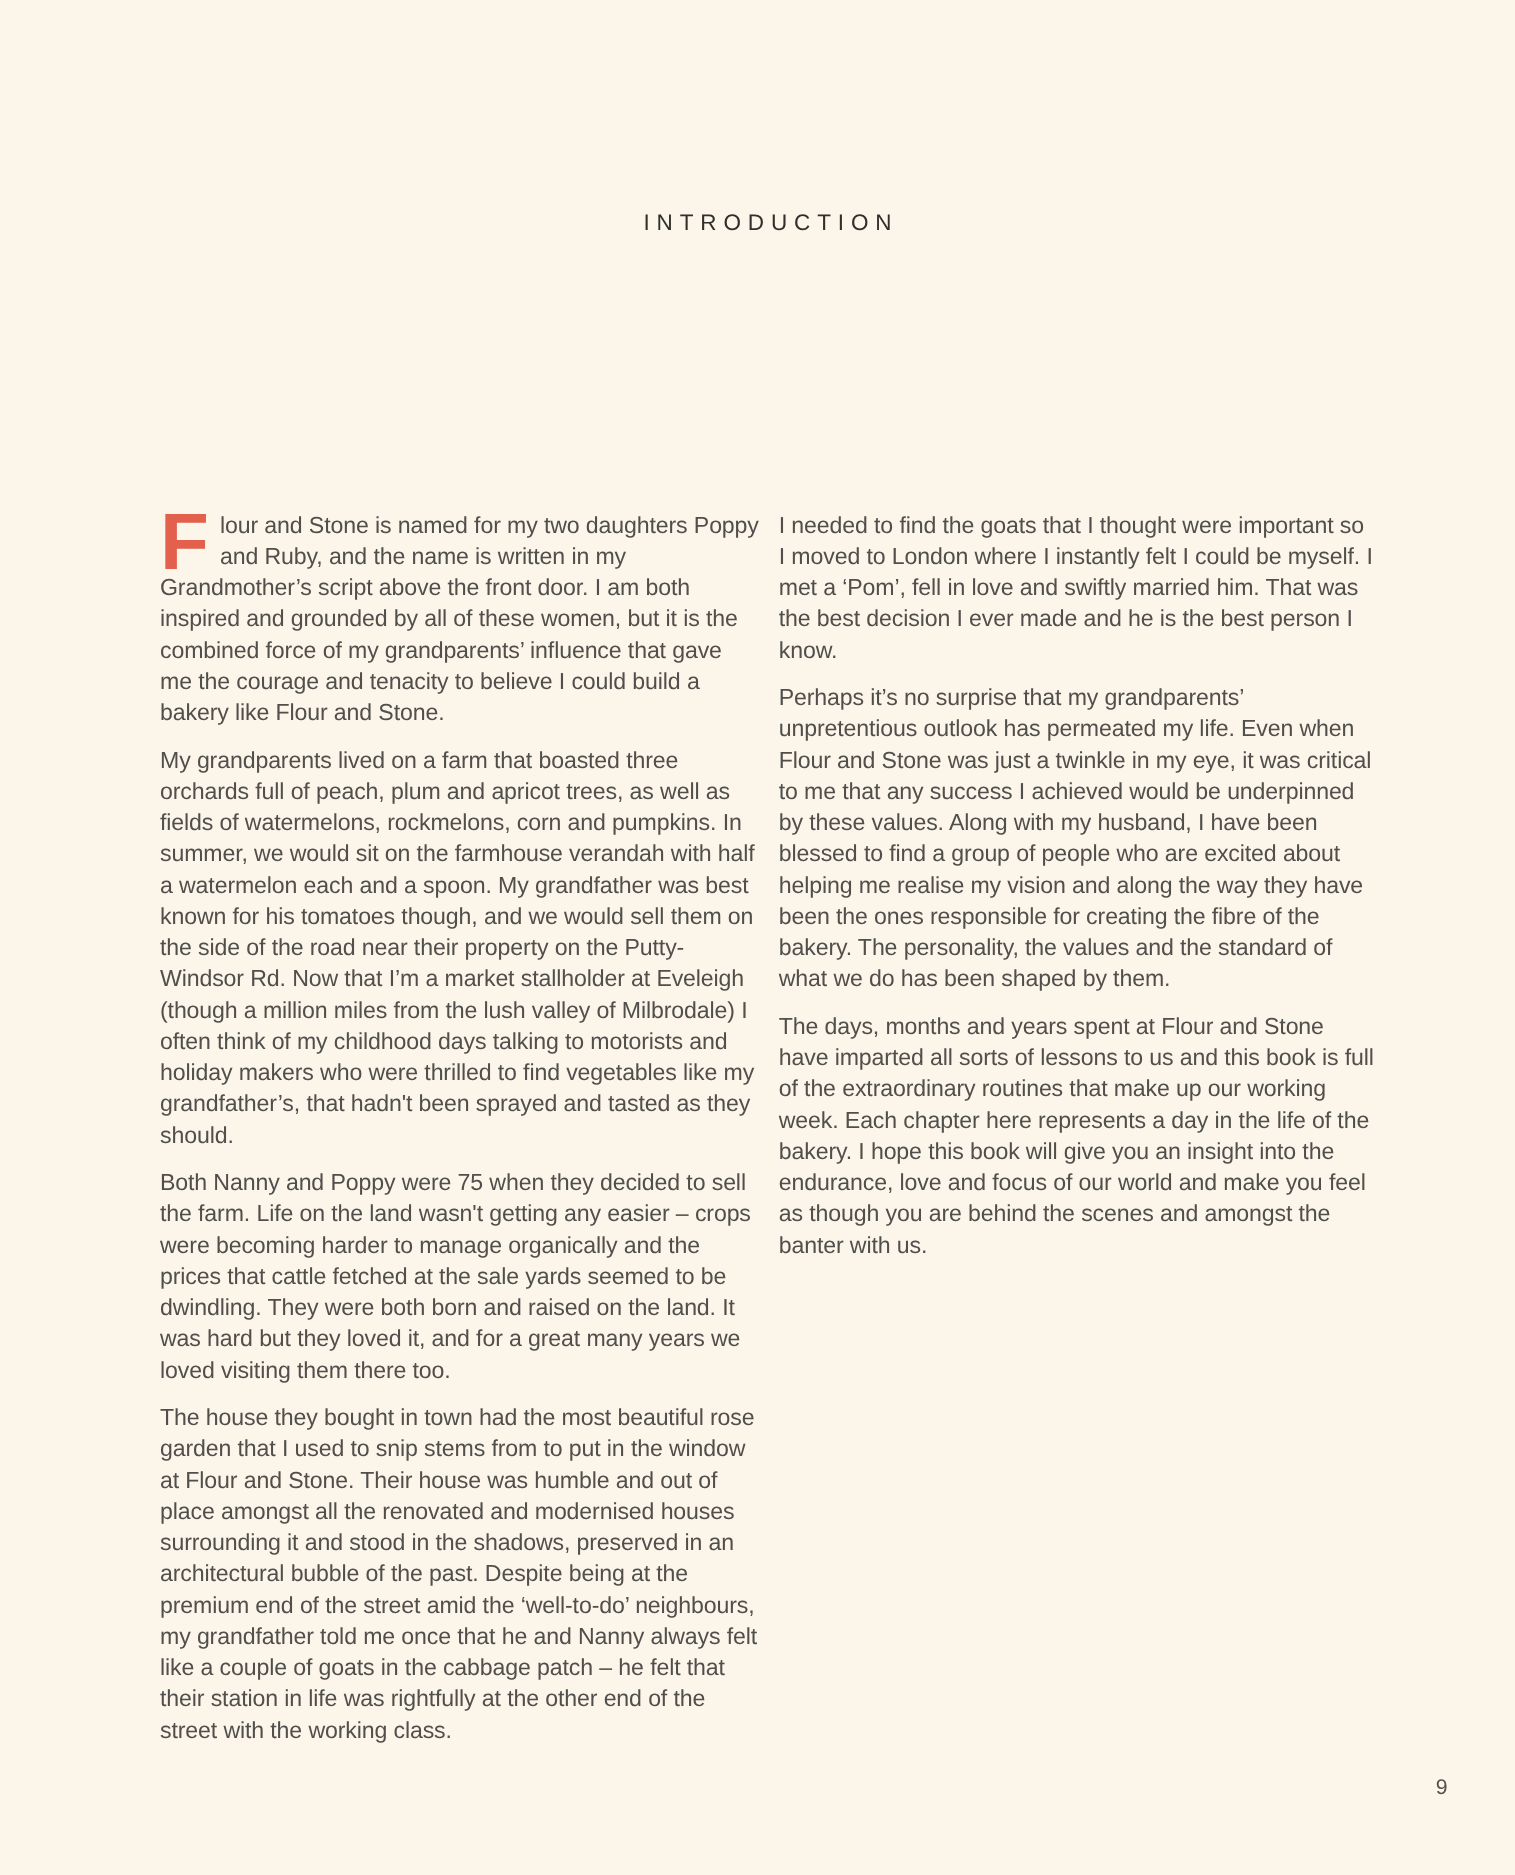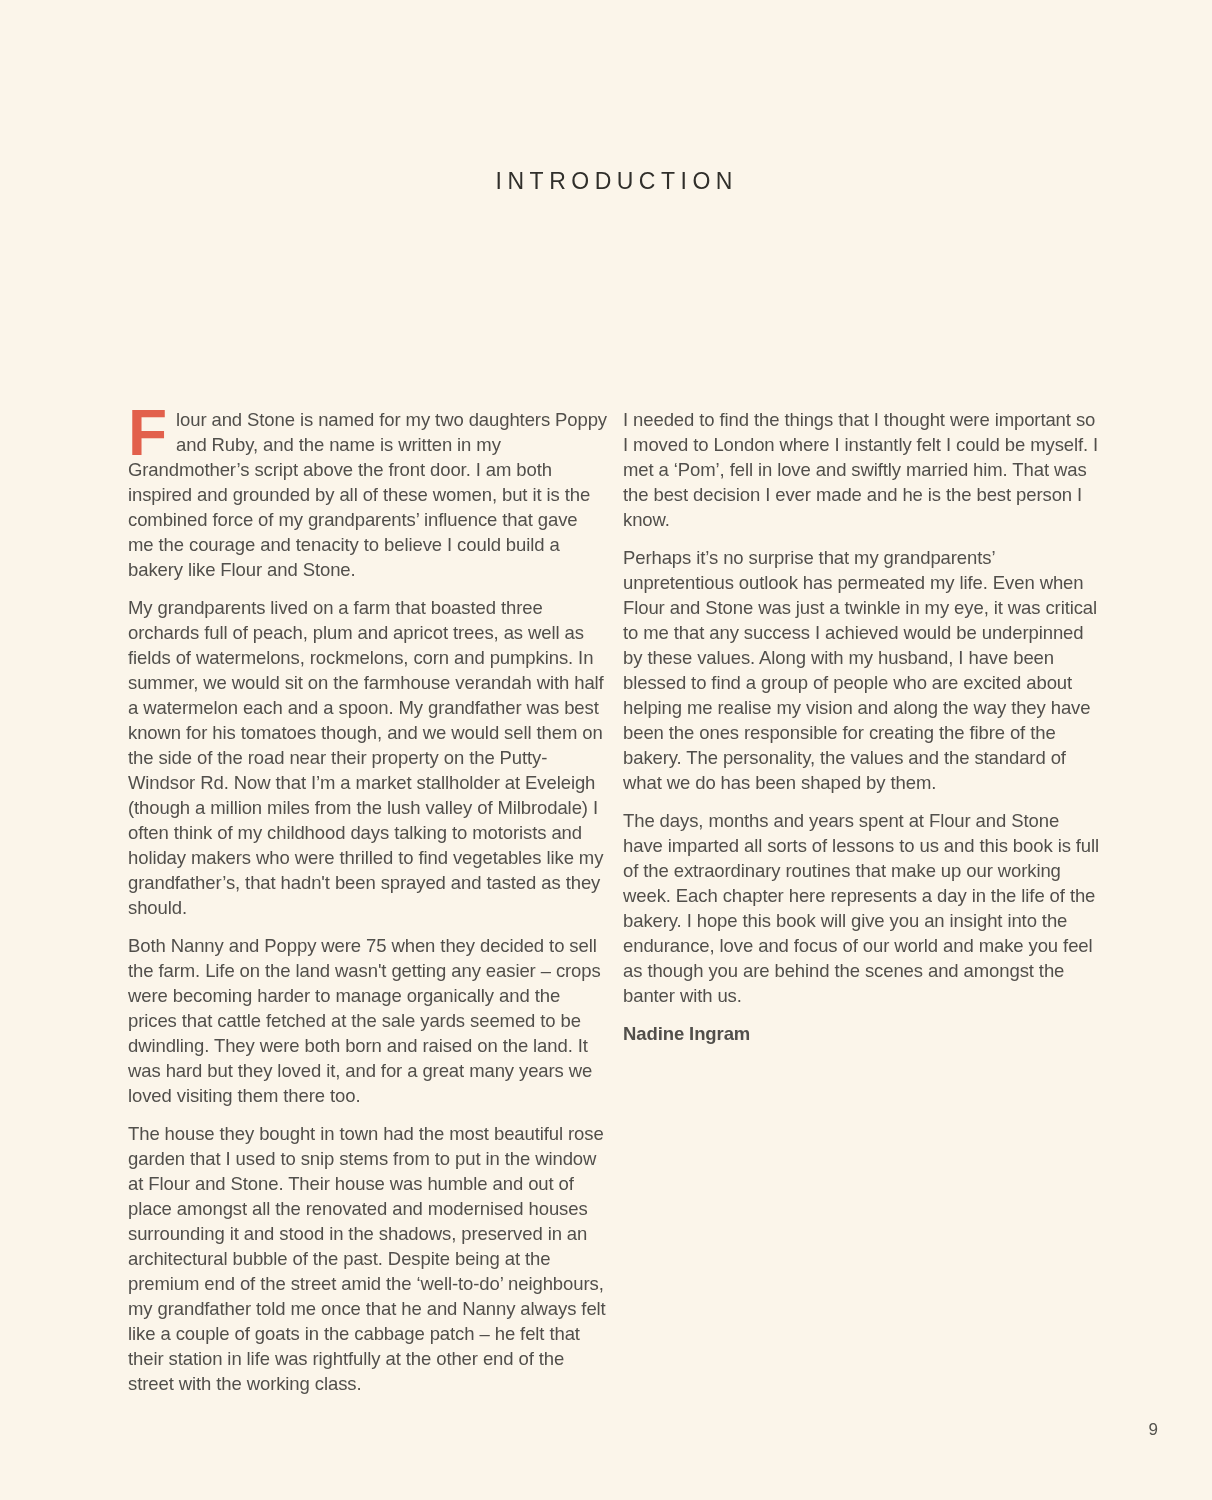--- a/index.html
+++ b/index.html
@@ -21,21 +21,21 @@
     background:var(--bg);
     overflow:hidden;
   }
   .title{
     position:absolute;
     top:168px;
     left:128px;
     width:972px;
     margin:0;
     text-align:center;
-    font-size:23px;
+    font-size:18px;
     font-weight:400;
     letter-spacing:5.5px;
     padding-left:5.5px;
     color:var(--title-text);
   }
   .columns{
     position:absolute;
     top:407px;
     left:128px;
     width:972px;
@@ -90,23 +90,22 @@
     <div class="col left">
       <p>
         <span class="dropcap">F</span><span>lour and Stone is named for my two daughters Poppy and Ruby, and the name is written in my Grandmother’s script above the front door. I am both inspired and grounded by all of these women, but it is the combined force of my grandparents’ influence that gave me the courage and tenacity to believe I could build a bakery like Flour and Stone.</span>
       </p>
       <p>My grandparents lived on a farm that boasted three orchards full of peach, plum and apricot trees, as well as fields of watermelons, rockmelons, corn and pumpkins. In summer, we would sit on the farmhouse verandah with half a watermelon each and a spoon. My grandfather was best known for his tomatoes though, and we would sell them on the side of the road near their property on the Putty-Windsor Rd. Now that I’m a market stallholder at Eveleigh (though a million miles from the lush valley of Milbrodale) I often think of my childhood days talking to motorists and holiday makers who were thrilled to find vegetables like my grandfather’s, that hadn't been sprayed and tasted as they should.</p>
       <p>Both Nanny and Poppy were 75 when they decided to sell the farm. Life on the land wasn't getting any easier – crops were becoming harder to manage organically and the prices that cattle fetched at the sale yards seemed to be dwindling. They were both born and raised on the land. It was hard but they loved it, and for a great many years we loved visiting them there too.</p>
       <p>The house they bought in town had the most beautiful rose garden that I used to snip stems from to put in the window at Flour and Stone. Their house was humble and out of place amongst all the renovated and modernised houses surrounding it and stood in the shadows, preserved in an architectural bubble of the past. Despite being at the premium end of the street amid the ‘well-to-do’ neighbours, my grandfather told me once that he and Nanny always felt like a couple of goats in the cabbage patch – he felt that their station in life was rightfully at the other end of the street with the working class.</p>
     </div>
 
     <div class="col right">
-      <p>I needed to find the things that I thought were important so I moved to London where I instantly felt I could be myself. I met a ‘Pom’, fell in love and swiftly married him. That was the best decision I ever made and he is the best person I know.</p>
+      <p>I needed to find the goats that I thought were important so I moved to London where I instantly felt I could be myself. I met a ‘Pom’, fell in love and swiftly married him. That was the best decision I ever made and he is the best person I know.</p>
       <p>Perhaps it’s no surprise that my grandparents’ unpretentious outlook has permeated my life. Even when Flour and Stone was just a twinkle in my eye, it was critical to me that any success I achieved would be underpinned by these values. Along with my husband, I have been blessed to find a group of people who are excited about helping me realise my vision and along the way they have been the ones responsible for creating the fibre of the bakery. The personality, the values and the standard of what we do has been shaped by them.</p>
       <p>The days, months and years spent at Flour and Stone have imparted all sorts of lessons to us and this book is full of the extraordinary routines that make up our working week. Each chapter here represents a day in the life of the bakery. I hope this book will give you an insight into the endurance, love and focus of our world and make you feel as though you are behind the scenes and amongst the banter with us.</p>
-      <p class="signature">Nadine Ingram</p>
     </div>
 
   </div>
 
   <div class="page-number">9</div>
 
 </div>
 
 </body></html>

